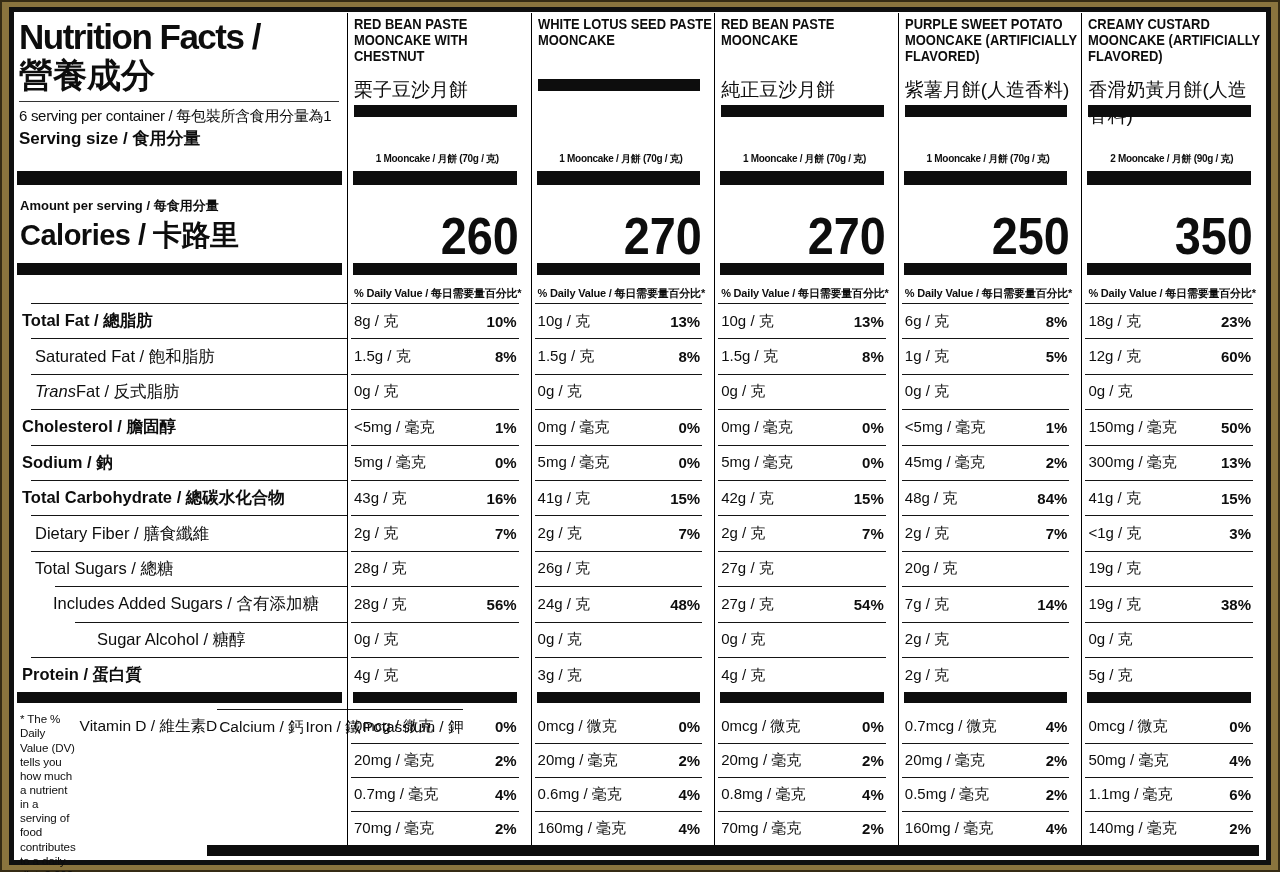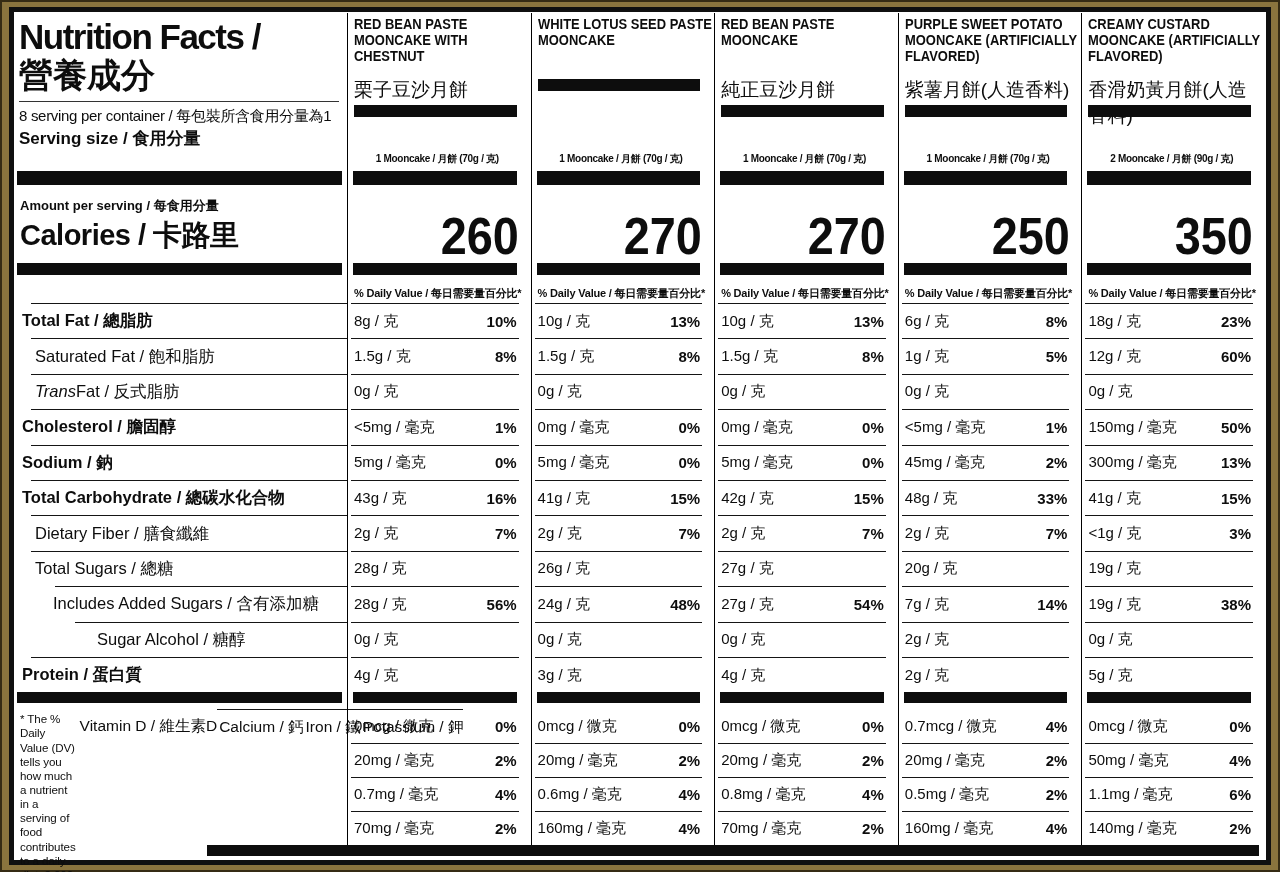--- a/index.html
+++ b/index.html
@@ -69,21 +69,21 @@
 <body>
 
 <div class="gold-edge"></div>
 <div class="frame">
   <div id="grid">
 
     <div class="c head-left" style="grid-column:1;grid-row:1">
       <div class="t1">Nutrition Facts /</div>
       <div class="t2">營養成分</div>
       <div class="title-rule"></div>
-      <div class="servline">8 serving per container / 每包裝所含食用分量為1</div>
+      <div class="servline">6 serving per container / 每包裝所含食用分量為1</div>
       <div class="servsize">Serving size / 食用分量</div>
     </div>
 
     <div class="c bar-l" style="grid-column:1;grid-row:2">
         <div class="bar"></div>
       </div>
     <div class="c cal-left" style="grid-column:1;grid-row:3">
       <div class="amt-lab">Amount per serving / 每食用分量</div>
       <div class="cal-lab">Calories / 卡路里</div>
     </div>
@@ -579,21 +579,21 @@
         <div class="sep sep-p"></div>
         <div class="vrow">
           <span class="amtv">45mg / 毫克</span>
           <span class="dvv">2%</span>
         </div>
       </div>
       <div class="c vl nv" style="grid-area: 11 / 5;">
         <div class="sep sep-p"></div>
         <div class="vrow">
           <span class="amtv">48g / 克</span>
-          <span class="dvv">33%</span>
+          <span class="dvv">84%</span>
         </div>
       </div>
       <div class="c vl nv" style="grid-area: 12 / 5;">
         <div class="sep sep-p"></div>
         <div class="vrow">
           <span class="amtv">2g / 克</span>
           <span class="dvv">7%</span>
         </div>
       </div>
       <div class="c vl nv" style="grid-area: 13 / 5;">

